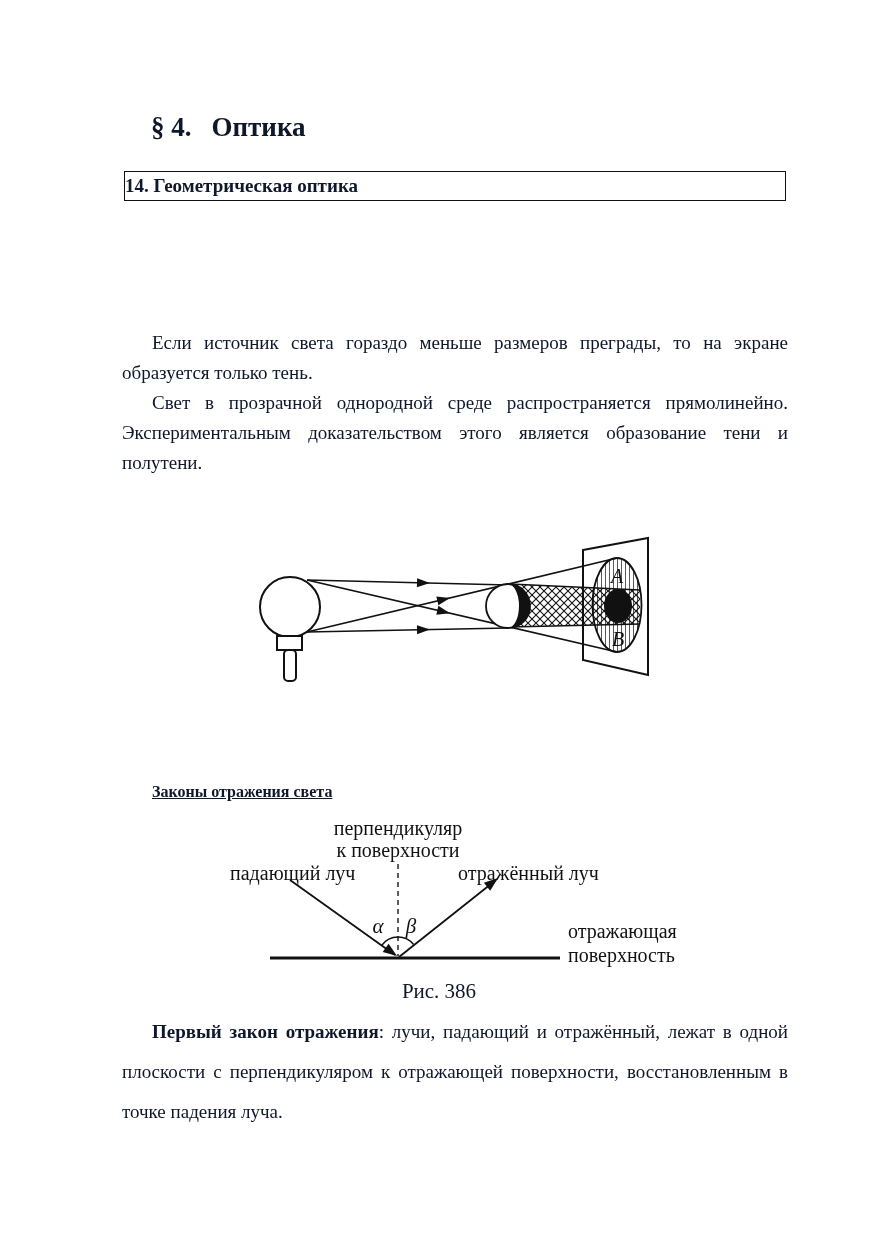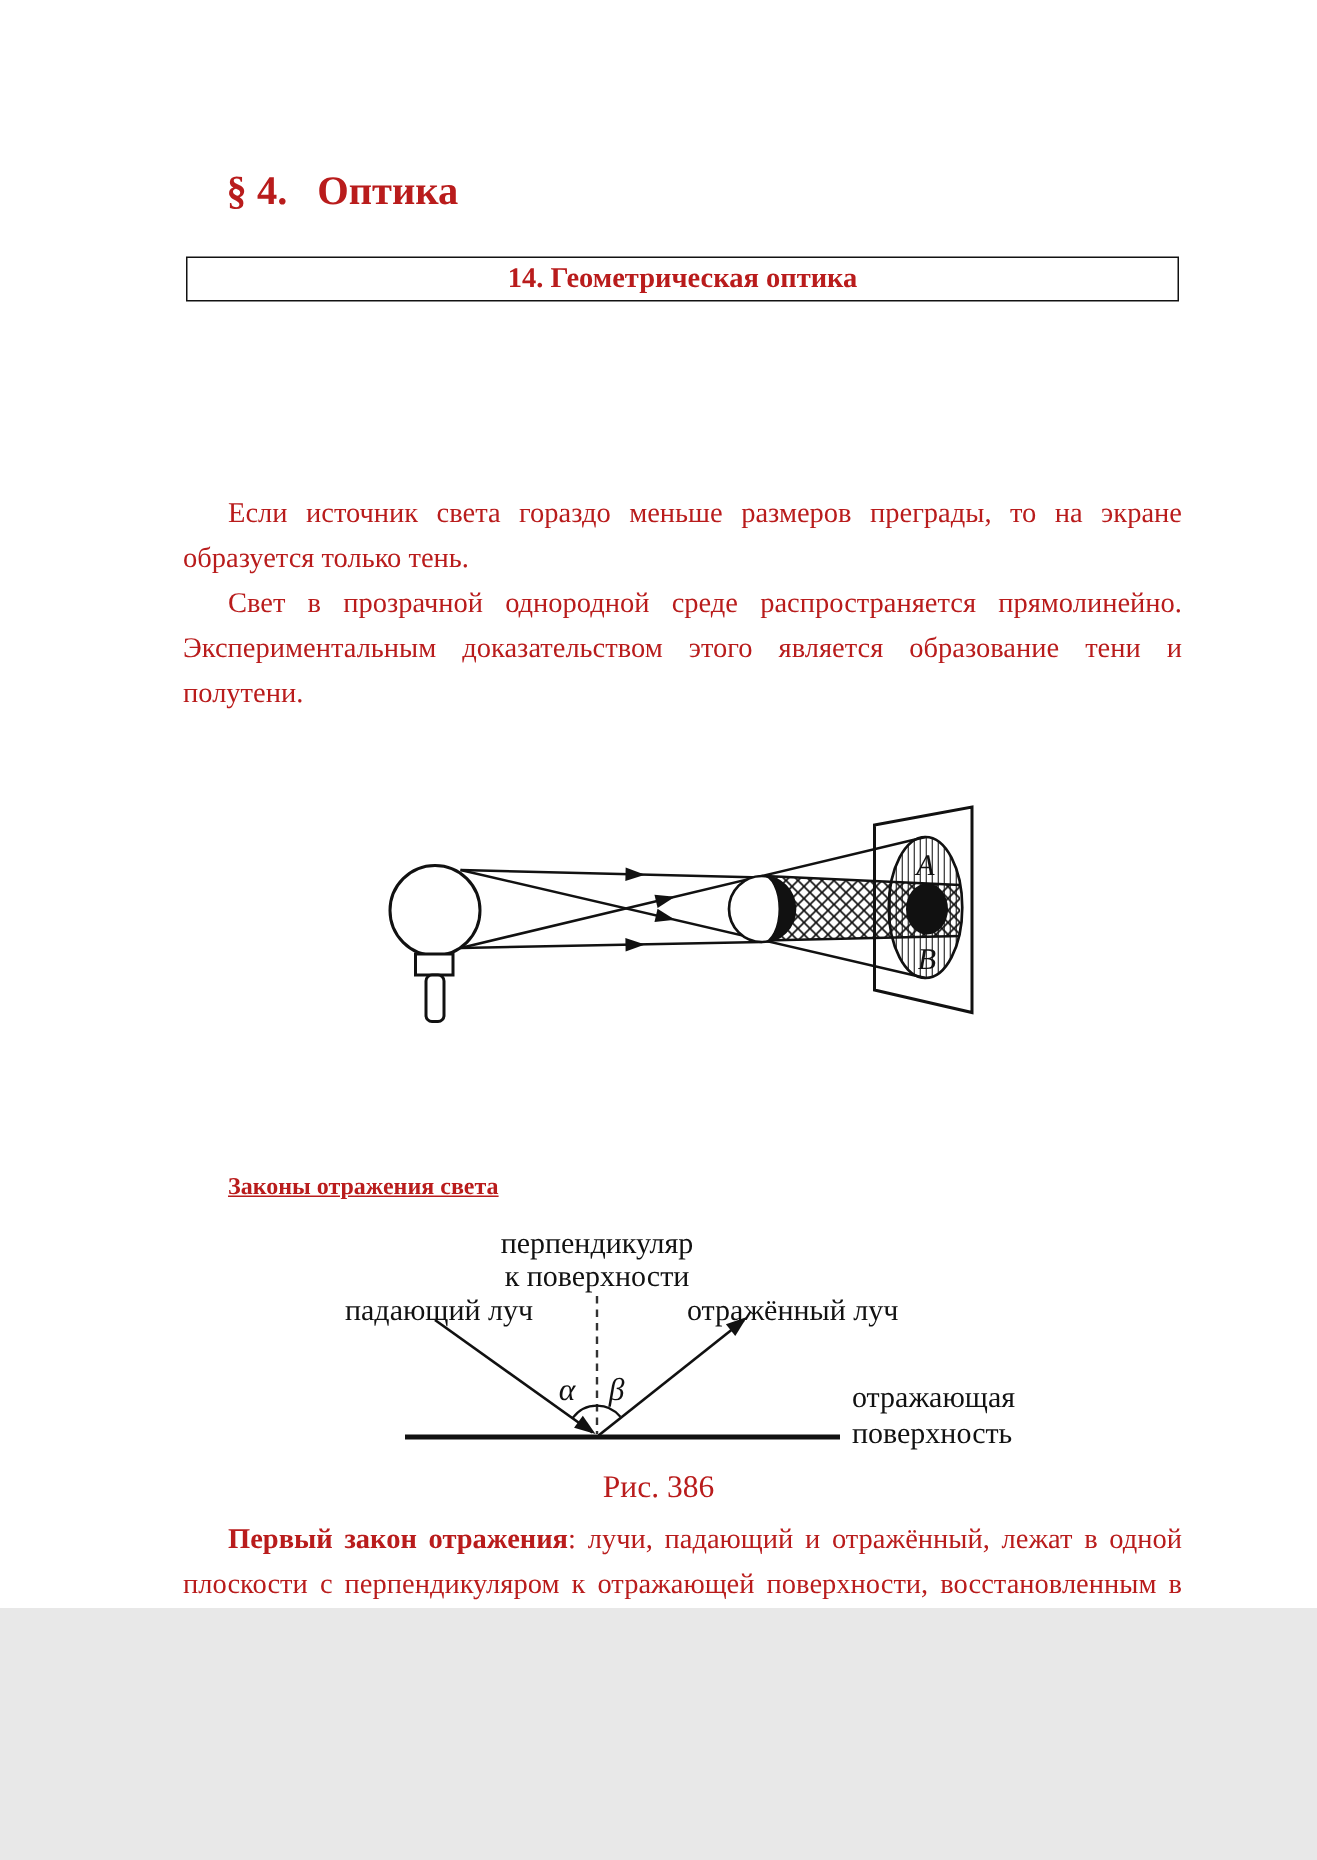--- a/index.html
+++ b/index.html
@@ -1,46 +1,46 @@
 <!DOCTYPE html>
 <html><head>
 <meta charset="utf-8">
 <style>
   html,body{margin:0;padding:0;background:#e8e8e8;}
   .page{
-    position:relative;width:878px;height:1072px;background:#ffffff;
-    font-family:"Liberation Serif","DejaVu Serif",serif;color:#b91c1c;
+    position:relative;width:878px;height:1240px;background:#ffffff;
+    font-family:"Liberation Serif","DejaVu Serif",serif;color:#0f172a;
     margin:0 auto;overflow:hidden;
   }
   .section-header{position:absolute;left:151px;top:112px;font-size:27px;font-weight:bold;white-space:nowrap;}
   .section-header .num{margin-right:20px;}
   .chapter-box{
     position:absolute;left:124px;top:171px;width:660px;height:28px;
-    border:1.5px solid #111;display:flex;align-items:center;justify-content:center;
+    border:1.5px solid #111;display:flex;align-items:center;
     font-weight:bold;font-size:19px;background:#fff;
   }
   .subsection-title{
     position:absolute;left:106px;top:239px;width:666px;text-align:center;
     font-style:italic;font-weight:bold;font-size:20px;line-height:27px;white-space:pre-line;
   }
   .bodytext{position:absolute;left:122px;width:666px;font-size:19px;line-height:30px;text-align:justify;}
   .bodytext p{margin:0;text-indent:30px;}
   #flow1{top:328px;}
   #flow2{top:722px;}
   .laws-heading{
     position:absolute;left:122px;top:783px;width:666px;
     font-weight:bold;font-size:16px;text-indent:30px;text-decoration:underline;
   }
   .fig-caption{position:absolute;left:0;width:878px;text-align:center;font-size:21px;}
   #cap225{top:692px;}
   #cap226{top:979px;}
   .fig{position:absolute;}
   #fig225{left:240px;top:535px;}
   #fig226{left:180px;top:814px;}
-  .law-par{position:absolute;left:122px;top:1012px;width:666px;font-size:19px;line-height:30px;text-align:justify;text-indent:30px;}
+  .law-par{position:absolute;left:122px;top:1012px;width:666px;font-size:19px;line-height:40px;text-align:justify;text-indent:30px;}
   .law-par b{font-weight:bold;}
   svg text{font-family:"Liberation Serif","DejaVu Serif",serif;fill:#111;}
 </style>
 </head>
 <body>
 
 <div class="page">
 
   <div class="section-header">
     <span class="num">§ 4.</span><span>Оптика</span>

